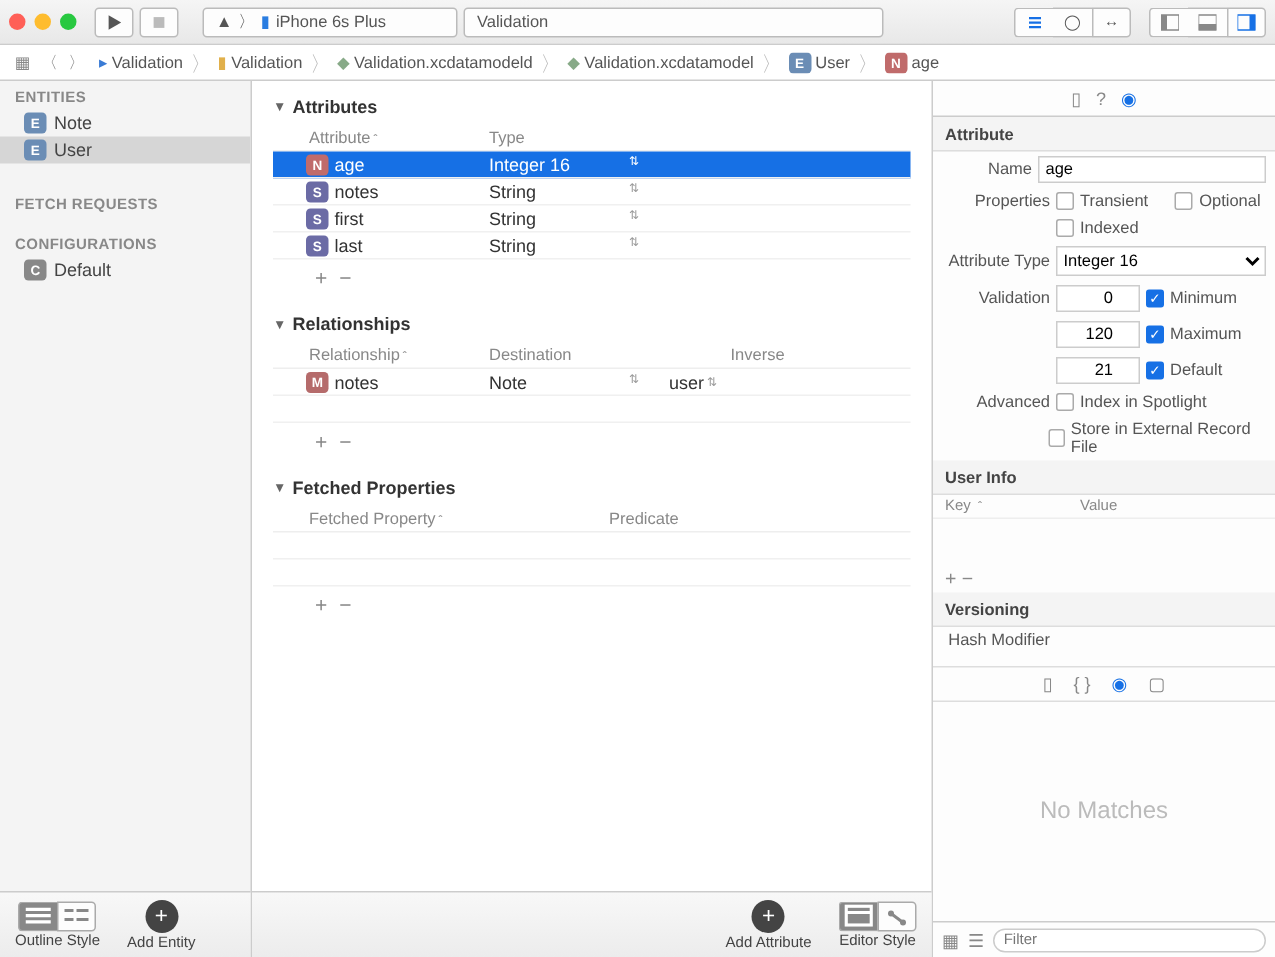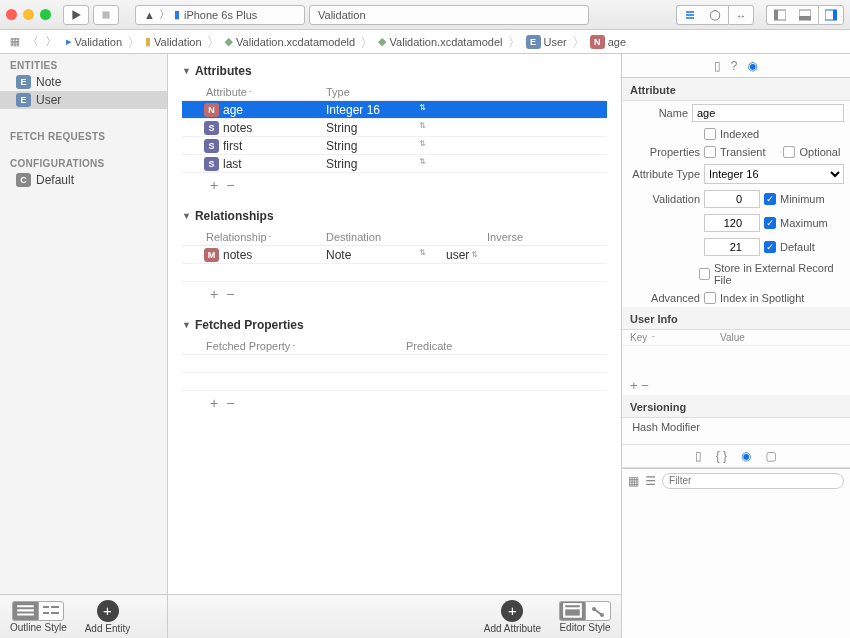--- a/index.html
+++ b/index.html
@@ -327,33 +327,33 @@
       <span>▯</span>
       <span>?</span>
       <span class="active">◉</span>
     </div>
     <div class="insp-head">Attribute</div>
     <div class="insp-row">
         <span class="lbl">Name</span>
         <input type="text" value="age" style="">
       </div>
     <div class="insp-row">
-        <span class="lbl"></span>
-        <span class="chk"></span>
-        <span class="chklbl">Indexed</span>
-      </div>
-    <div class="insp-row">
         <span class="lbl">Properties</span>
       <span class="chk"></span>
         <span class="chklbl">Transient</span>
       <span style="width:10px"></span>
       <span class="chk"></span>
         <span class="chklbl">Optional</span>
     </div>
     <div class="insp-row">
+        <span class="lbl"></span>
+        <span class="chk"></span>
+        <span class="chklbl">Indexed</span>
+      </div>
+    <div class="insp-row">
         <span class="lbl">Attribute Type</span>
         <select><option>Integer 16</option></select>
       </div>
     <div class="insp-row">
         <span class="lbl">Validation</span>
         <input type="number" value="0" style="">
         <span class="chk on">✓</span>
         <span class="chklbl">Minimum</span>
       </div>
     <div class="insp-row">
@@ -362,28 +362,28 @@
         <span class="chk on">✓</span>
         <span class="chklbl">Maximum</span>
       </div>
     <div class="insp-row">
         <span class="lbl"></span>
         <input type="number" value="21" style="">
         <span class="chk on">✓</span>
         <span class="chklbl">Default</span>
       </div>
     <div class="insp-row">
+        <span class="lbl">Advanced</span>
+        <span class="chk"></span>
+        <span class="chklbl">Index in Spotlight</span>
+      </div>
+    <div class="insp-row">
         <span class="lbl"></span>
         <span class="chk"></span>
         <span class="chklbl">Store in External Record File</span>
-      </div>
-    <div class="insp-row">
-        <span class="lbl">Advanced</span>
-        <span class="chk"></span>
-        <span class="chklbl">Index in Spotlight</span>
       </div>
 
     <div class="insp-head">User Info</div>
     <div class="kv-head">
         <div class="k"><span>Key</span> <span class="sortarr">ˆ</span></div>
         <div class="v">Value</div>
       </div>
     <div style="height:30px;"></div>
     <div style="padding:2px 8px;color:#888;font-size:13px;"><span>+</span> <span>−</span></div>
 
@@ -391,19 +391,20 @@
     <div class="insp-row">
         <span class="lbl">Hash Modifier</span>
       </div>
 
     <div style="height:24px;border-top:1px solid #ddd;border-bottom:1px solid #ddd;display:flex;align-items:center;justify-content:center;gap:14px;color:#888;margin-top:8px;">
       <span>▯</span>
       <span>{ }</span>
       <span style="color:#1670e5;">◉</span>
       <span>▢</span>
     </div>
+    <div class="nomatch">No Matches</div>
     <div class="insp-bottom">
       <span style="color:#888;">▦</span>
       <span style="color:#888;">☰</span>
       <input class="filter" placeholder="Filter" style="">
     </div>
   </div>
 </div>
 
 </body></html>

